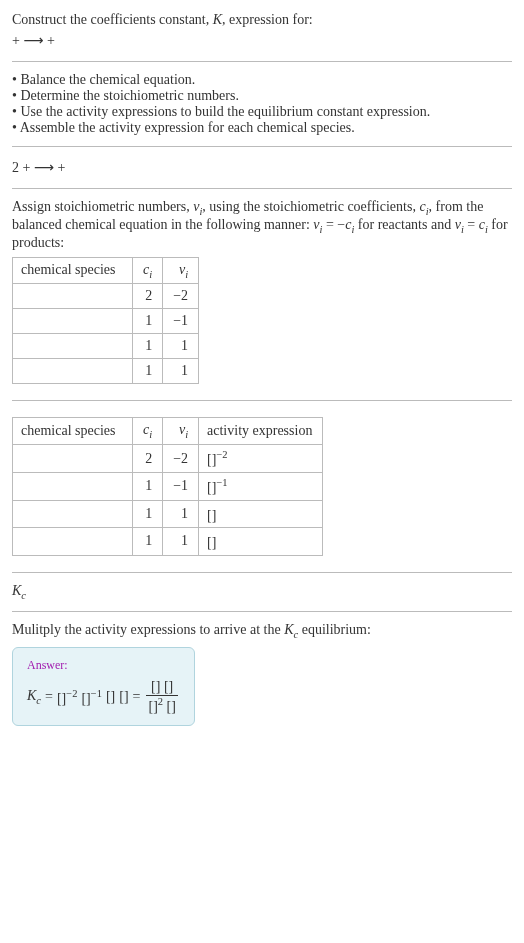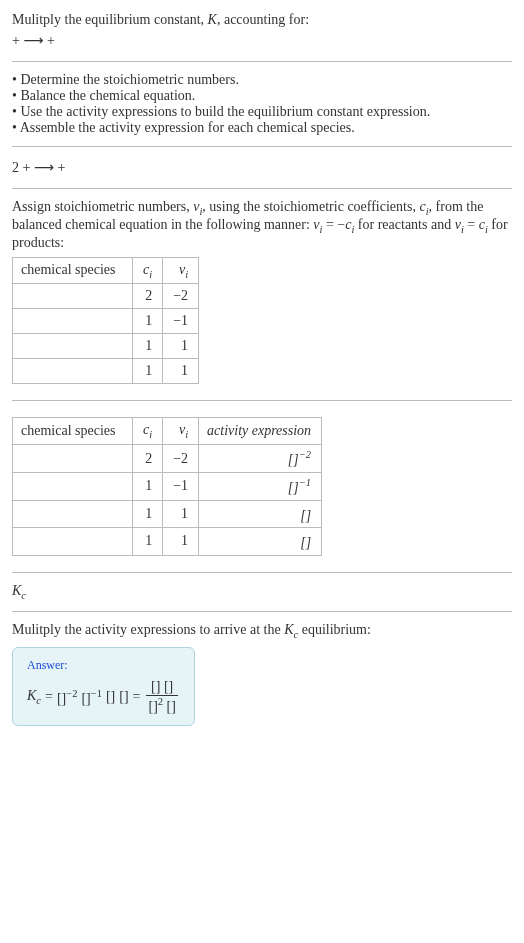--- a/index.html
+++ b/index.html
@@ -49,41 +49,40 @@
       background: #fff;
     }
     .species-col {
       min-width: 120px;
       text-align: left;
       padding-left: 8px;
       margin-left: 32px;
     }
     .activity-col {
       min-width: 120px;
-      text-align: right;
+      text-align: left;
       padding-left: 8px;
-      font-style: italic;
     }
     sub {
       font-size: 0.75em;
     }
     sup {
       font-size: 0.75em;
     }
     .answer-box {
       background: #e6f3f7;
       border: 1px solid #b0d4de;
       border-radius: 6px;
       padding: 10px 14px;
       display: inline-block;
       margin-top: 4px;
     }
     .answer-label {
       font-size: 12px;
-      color: #1d4ed8;
+      color: #a21caf;
       margin-bottom: 6px;
     }
     .frac {
       display: inline-block;
       vertical-align: middle;
       text-align: center;
       margin: 0 2px;
     }
     .frac .num {
       display: block;
@@ -100,30 +99,30 @@
       gap: 4px;
     }
   </style>
 </head>
 <body>
 
 
 
 <div class="section">
   <div class="heading">
-    <span>Mulitply the equilibrium constant, </span><span class="italic">K</span><span>, accounting for:</span>
+    <span>Construct the coefficients constant, </span><span class="italic">K</span><span>, expression for:</span>
   </div>
   <div class="equation"> +  ⟶  + </div>
 </div>
 
 <hr>
 
 <div class="section">
+  <div class="bullet">• Balance the chemical equation.</div>
   <div class="bullet">• Determine the stoichiometric numbers.</div>
-  <div class="bullet">• Balance the chemical equation.</div>
   <div class="bullet">• Use the activity expressions to build the equilibrium constant expression.</div>
   <div class="bullet">• Assemble the activity expression for each chemical species.</div>
 </div>
 
 <hr>
 
 <div class="section">
   <div class="equation">2  +  ⟶  + </div>
 </div>
 

